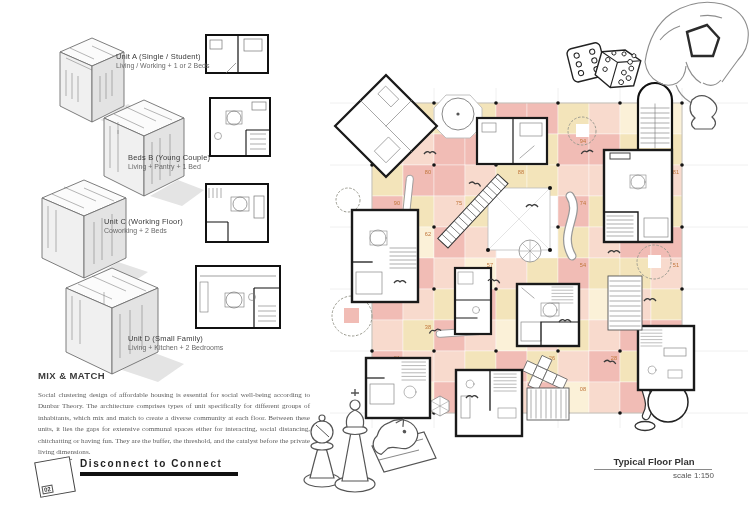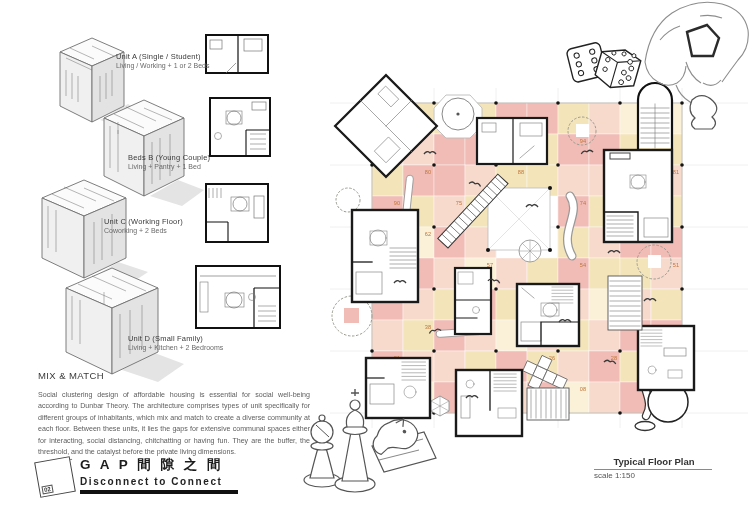--- a/index.html
+++ b/index.html
@@ -1,31 +1,31 @@
 <!DOCTYPE html>
 <html><head>
 <meta charset="utf-8">
 <style>
   html,body{margin:0;padding:0;}
   body{width:750px;height:530px;background:#ffffff;position:relative;overflow:hidden;
        font-family:"Liberation Sans", sans-serif;color:#333;}
   .abs{position:absolute;}
   .unit-title{font-size:7.5px;font-weight:normal;color:#3a3a3a;letter-spacing:.2px;}
   .unit-desc{font-size:7px;color:#6a6a6a;margin-top:1px;}
-  .mix-head{font-size:9.5px;font-weight:normal;color:#3a3a3a;letter-spacing:.4px;}
-  .mix-body{font-size:7.1px;line-height:1.62;color:#5d5d5d;text-align:justify;width:272px;}
+  .mix-head{font-size:9.5px;font-weight:bold;color:#3a3a3a;letter-spacing:.4px;}
+  .mix-body{font-size:7.1px;line-height:1.62;color:#5d5d5d;text-align:justify;width:272px;font-family:Liberation Serif, serif;}
   .logo-title{font-size:13.5px;font-weight:bold;color:#1c1c1c;letter-spacing:3px;white-space:nowrap;}
   .logo-sub{font-size:10px;font-weight:bold;color:#222;letter-spacing:1.6px;margin-top:2px;white-space:nowrap;}
   .logo-bar{background:#111;height:3.5px;width:158px;margin-top:3px;}
   .badge{width:34px;height:34px;border:1.6px solid #444;transform:rotate(-10deg);background:#fff;}
   .badge-num{position:absolute;left:2px;bottom:2px;font-size:6px;font-weight:bold;color:#333;
              border:1px solid #555;padding:0 1px;background:#fff;}
   .cap-title{font-size:9.5px;color:#333;text-align:center;font-weight:bold;}
   .cap-line{border-top:1px solid #8a8a8a;width:118px;margin-top:2px;}
-  .cap-scale{font-size:8px;color:#555;text-align:left;margin-top:1px;}
+  .cap-scale{font-size:8px;color:#555;text-align:right;margin-top:1px;}
   svg{display:block;}
 </style>
 </head>
 <body>
 
 <svg class="abs" style="left:0;top:0" width="750" height="530" viewBox="0 0 750 530">
   <defs>
     <path id="bird" d="M0,4 Q3,0 6,3 M6,3 Q9,0 12,4" fill="none" stroke="#3a3a3a" stroke-width="1.3"></path>
     <g id="stairH">
         <path d="M0,0h26M0,4h26M0,8h26M0,12h26M0,16h26M0,20h26" stroke="#777" stroke-width="0.6" fill="none"></path>
@@ -531,21 +531,20 @@
 
 <div class="abs" style="left:38px;top:370px">
   <div class="mix-head">MIX &amp; MATCH</div>
   <div class="mix-body" style="margin-top:9px">Social clustering design of affordable housing is essential for social well-being according to Dunbar Theory. The architecture comprises types of unit specifically for different groups of inhabitants, which mix and match to create a diverse community at each floor. Between these units, it lies the gaps for extensive communal spaces either for interacting, social distancing, chitchatting or having fun. They are the buffer, the threshold, and the catalyst before the private living dimensions.</div>
 </div>
 
 <div class="abs badge" style="left:37px;top:459px">
   <span class="badge-num">02</span>
 </div>
 <div class="abs" style="left:80px;top:456px">
-  <div class="logo-title">G A P  間 隙 之 間</div>
   <div class="logo-sub">Disconnect to Connect</div>
   <div class="logo-bar"></div>
 </div>
 
 <div class="abs" style="left:594px;top:456px;width:120px">
   <div class="cap-title">Typical Floor Plan</div>
   <div class="cap-line"></div>
   <div class="cap-scale">scale 1:150</div>
 </div>
 

